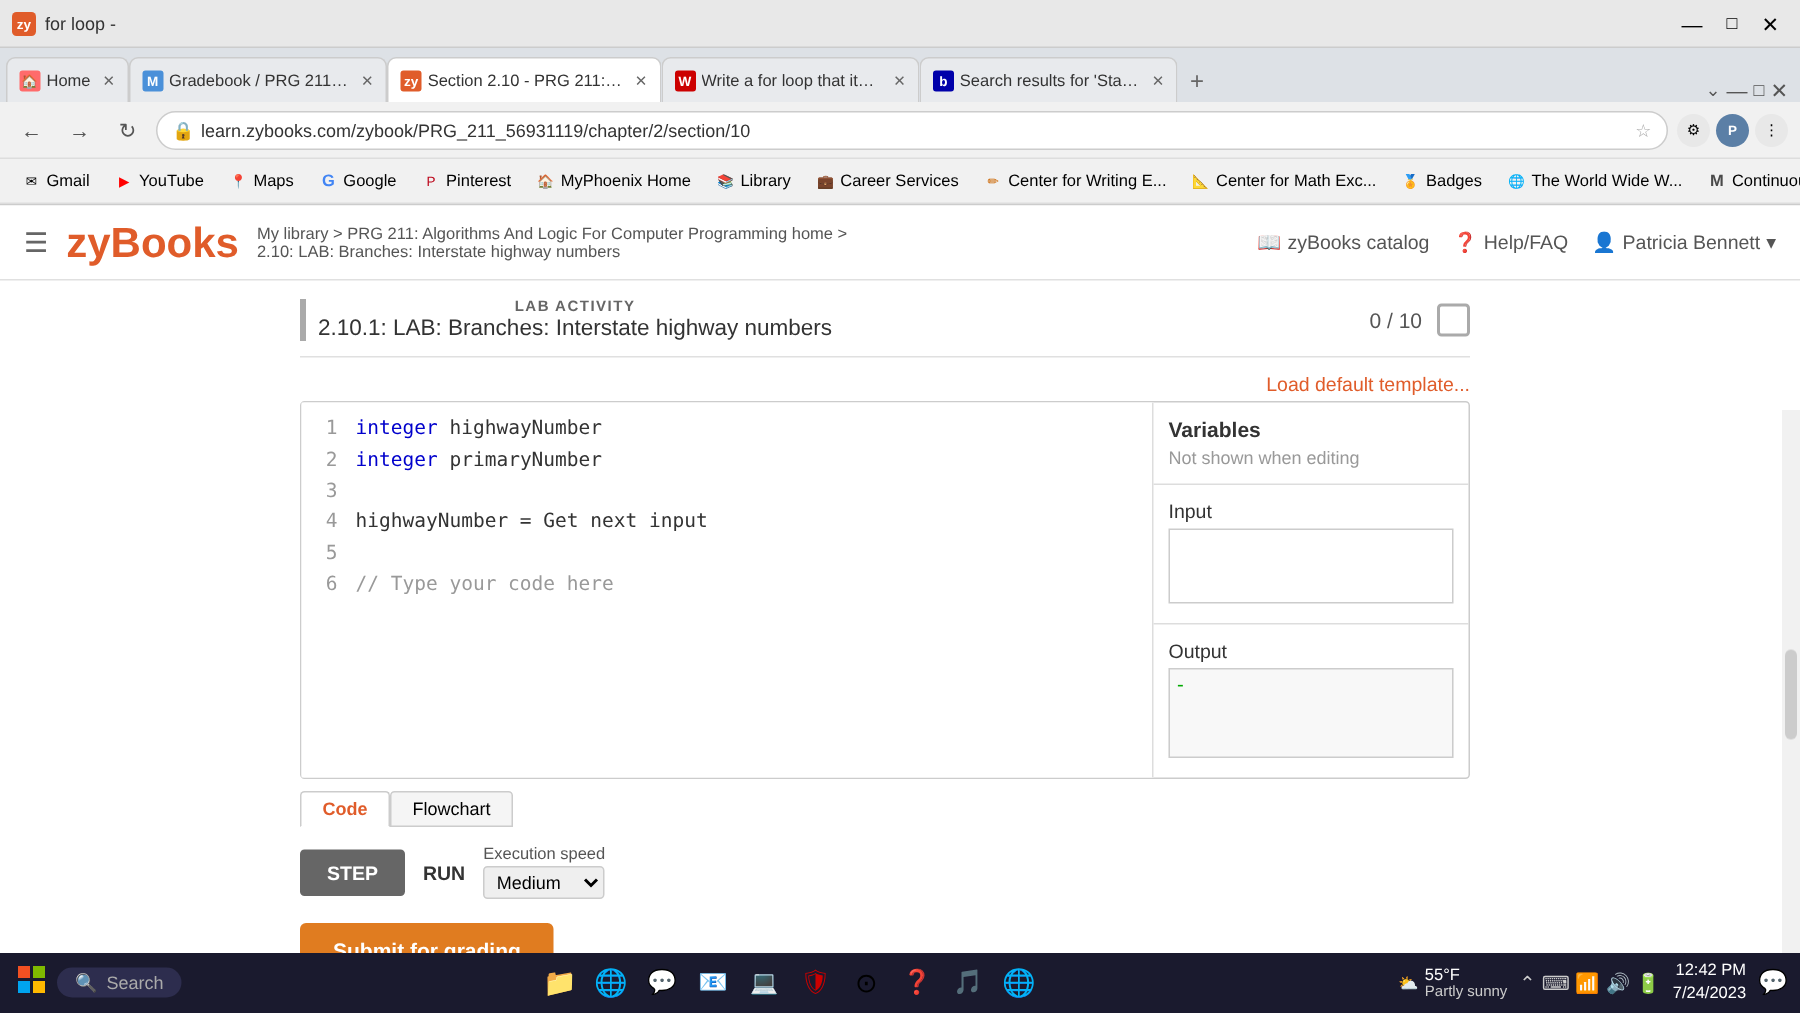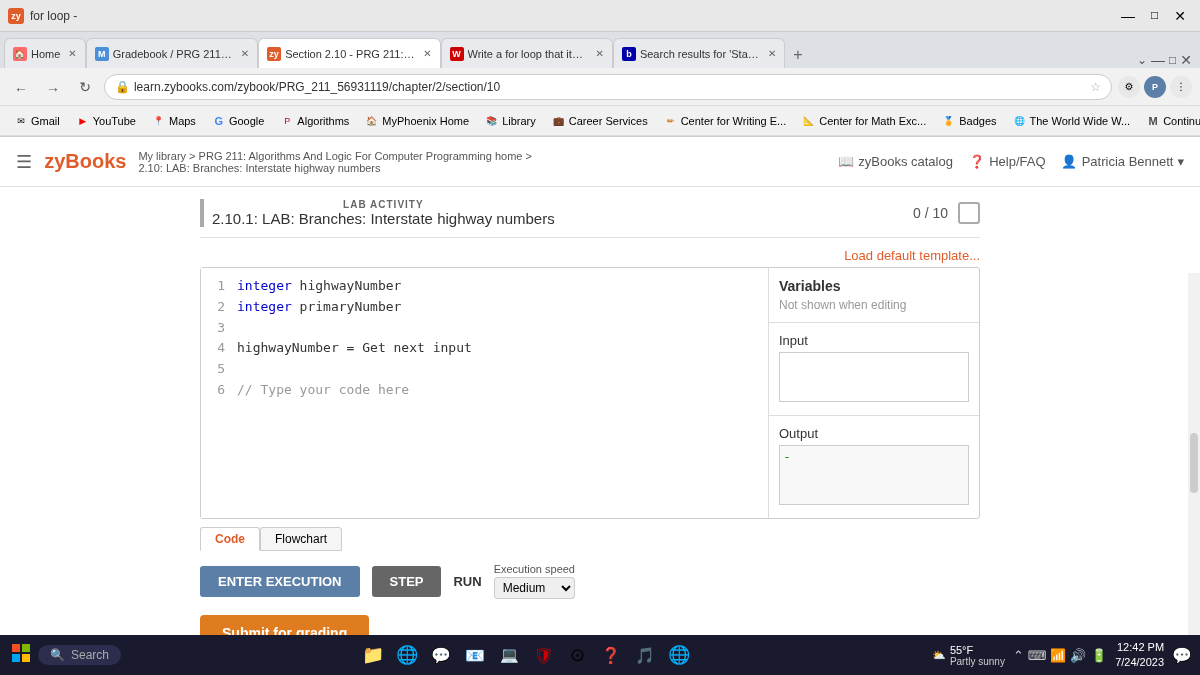--- a/index.html
+++ b/index.html
@@ -30,21 +30,21 @@
     .bookmark { display: flex; align-items: center; gap: 3px; padding: 2px 6px; border-radius: 4px; cursor: pointer; white-space: nowrap; }
     .bookmark-icon { width: 14px; height: 14px; border-radius: 2px; display: flex; align-items: center; justify-content: center; font-size: 9px; }
 
     
     .page-content { background: white; height: calc(675px - 136px); overflow: hidden; }
     
     
     .zybooks-header { background: white; border-bottom: 1px solid #e0e0e0; padding: 0 16px; display: flex; align-items: center; justify-content: space-between; height: 50px; }
     .header-left { display: flex; align-items: center; gap: 12px; }
     .hamburger { font-size: 18px; color: #666; cursor: pointer; }
-    .zybooks-logo { font-size: 20px; font-weight: bold; color: #e05c2a; }
+    .zybooks-logo { font-size: 28px; font-weight: bold; color: #e05c2a; }
     .header-right { display: flex; align-items: center; gap: 16px; }
     .header-btn { display: flex; align-items: center; gap: 4px; font-size: 13px; color: #555; cursor: pointer; background: none; border: none; }
     
     .lab-header { display: flex; align-items: center; padding: 12px 0 10px 0; border-bottom: 1px solid #e0e0e0; margin-bottom: 10px; }
 
     .load-template { text-align: right; margin-bottom: 4px; }
     .load-template a { color: #e05c2a; text-decoration: none; font-size: 13px; }
 
     .code-area { display: flex; border: 1px solid #ccc; border-radius: 3px; min-height: 240px; }
     .code-editor { flex: 1; background: white; padding: 8px; font-family: monospace; font-size: 13px; border-right: 1px solid #ddd; }
@@ -178,21 +178,21 @@
     <div class="bookmark">
       <span class="bookmark-icon">📍</span>
       <span>Maps</span>
     </div>
     <div class="bookmark">
       <span class="bookmark-icon" style="color:#4285f4;font-weight:bold;font-size:11px;">G</span>
       <span>Google</span>
     </div>
     <div class="bookmark">
       <span class="bookmark-icon" style="color:#bd081c;">P</span>
-      <span>Algorithms</span>
+      <span>Pinterest</span>
     </div>
     <div class="bookmark">
       <span class="bookmark-icon" style="color:#cc6600;">🏠</span>
       <span>MyPhoenix Home</span>
     </div>
     <div class="bookmark">
       <span class="bookmark-icon" style="color:#cc6600;">📚</span>
       <span>Library</span>
     </div>
     <div class="bookmark">
@@ -318,21 +318,20 @@
       </div>
 
       
       <div class="code-tabs">
         <div class="code-tab active">Code</div>
         <div class="code-tab">Flowchart</div>
       </div>
 
       
       <div class="execution-bar">
-        <button class="btn-enter">ENTER EXECUTION</button>
         <button class="btn-step">STEP</button>
         <button class="btn-run">RUN</button>
         <div class="execution-speed">
           <span class="speed-label">Execution speed</span>
           <select class="speed-select">
             <option>Slow</option>
             <option selected="">Medium</option>
             <option>Fast</option>
           </select>
         </div>

